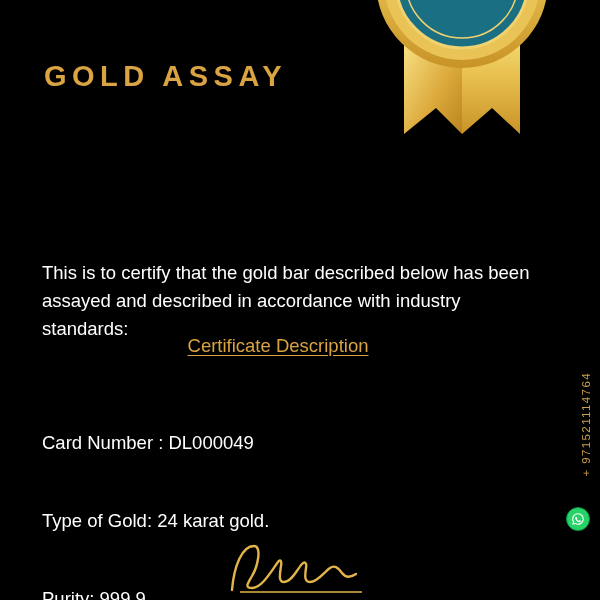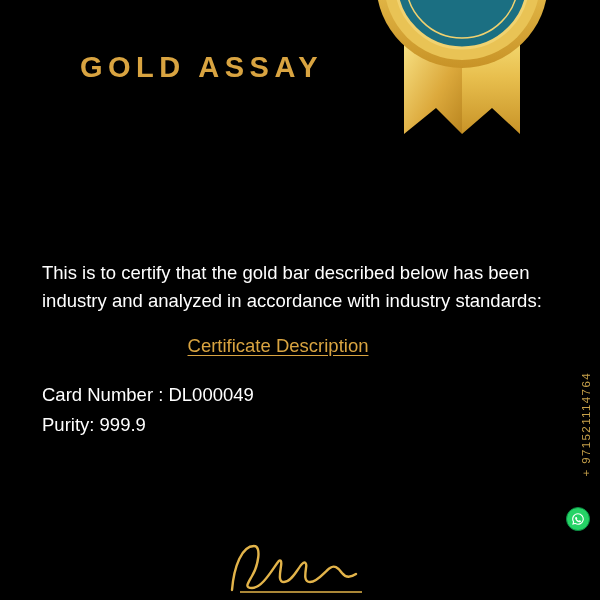--- a/index.html
+++ b/index.html
@@ -20,22 +20,21 @@
   .header {
     position: absolute;
     left: 0;
     top: 0;
     width: 600px;
     height: 200px;
   }
   .title-wrap {
     position: absolute;
     left: 44px;
-    top: 53px;
-    margin-left: 36px;
+    top: 62px;
   }
   .title-line1 {
     font-size: 29px;
     letter-spacing: 5.5px;
     color: #d9a441;
     font-weight: bold;
     line-height: 1;
     white-space: nowrap;
   }
   .title-line2 {
@@ -83,21 +82,21 @@
 
   .detail-list {
     position: absolute;
     left: 42px;
     top: 380px;
     width: 470px;
     font-size: 18.5px;
     line-height: 1.62;
     color: #ffffff;
   }
-  .detail-list .row { white-space: nowrap; }
+  .detail-list .row { white-space: nowrap; margin-top: 48px; }
 
   
   .vertical-phone {
     position: absolute;
     right: 8px;
     top: 372px;
     font-size: 11.5px;
     letter-spacing: 1.4px;
     color: #c8a24a;
     writing-mode: vertical-rl;
@@ -170,26 +169,27 @@
       <circle cx="110" cy="60" r="66" fill="none" stroke="#f1d270" stroke-width="3"></circle>
       <circle cx="110" cy="60" r="56" fill="none" stroke="#f1d270" stroke-width="1.5"></circle>
 
       <text x="110" y="24" text-anchor="middle" fill="#e7c25e" font-family="Liberation Serif, serif" font-size="20" font-weight="bold" letter-spacing="0.5">DARJEDAHAB</text>
       <text x="110" y="42" text-anchor="middle" fill="#e9d9a8" font-family="Liberation Sans, sans-serif" font-size="8">Gold &amp; jewellery</text>
       <text x="110" y="72" text-anchor="middle" fill="#f0d477" font-family="Liberation Sans, sans-serif" font-size="14" letter-spacing="3">★★★★★</text>
     </svg>
   </div>
 </div>
 
-<p class="body-copy">This is to certify that the gold bar described below has been industry and analyzed in accordance with industry standards:</p>
+<p class="body-copy">This is to certify that the gold bar described below has been assayed and described in accordance with industry standards:</p>
 
 <div class="section-heading">Certificate Description</div>
 
 <div class="detail-list">
   <div class="row">Card Number : DL000049</div>
+  <div class="row">Type of Gold: 24 karat gold.</div>
   <div class="row">Purity: 999.9</div>
 </div>
 
 <div class="vertical-phone">+ 971521114764</div>
 
 <div class="float-btn">
   <svg width="14" height="14" viewBox="0 0 24 24" xmlns="http://www.w3.org/2000/svg">
     <path fill="#ffffff" d="M12 2a10 10 0 0 0-8.6 15.1L2 22l5-1.3A10 10 0 1 0 12 2zm0 2a8 8 0 1 1-4.2 14.8l-.3-.2-2.7.7.7-2.6-.2-.3A8 8 0 0 1 12 4zm-3.3 4.4c-.2 0-.5.1-.7.3-.3.3-.9.9-.9 2s.9 2.3 1 2.5c.1.2 1.7 2.8 4.2 3.8 2.1.8 2.5.7 3 .6.5-.1 1.5-.6 1.7-1.2.2-.6.2-1.1.1-1.2-.1-.1-.3-.2-.5-.3l-1.6-.8c-.2-.1-.4-.1-.6.1l-.6.8c-.1.2-.3.2-.5.1-.2-.1-1-.4-1.9-1.2-.7-.6-1.2-1.4-1.3-1.6-.1-.2 0-.3.1-.4l.4-.5c.1-.2.2-.3.2-.5 0-.2 0-.3-.1-.4l-.8-1.7c-.2-.4-.4-.4-.5-.4h-.4z"></path>
   </svg>
 </div>

